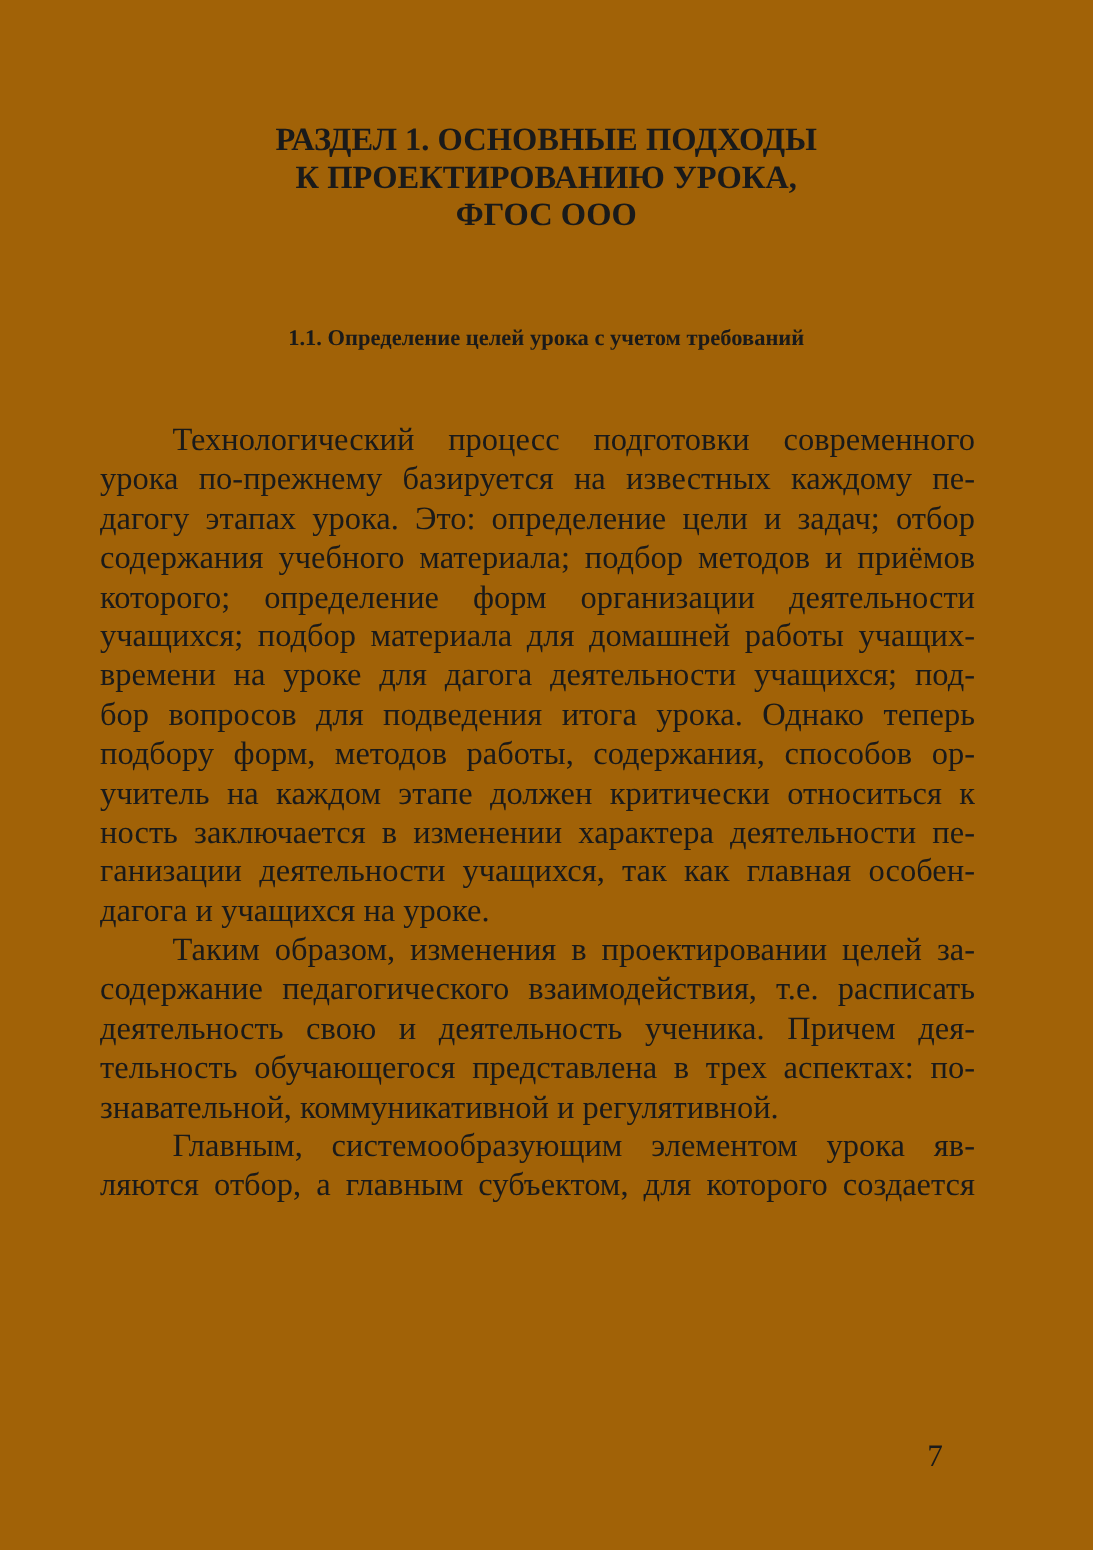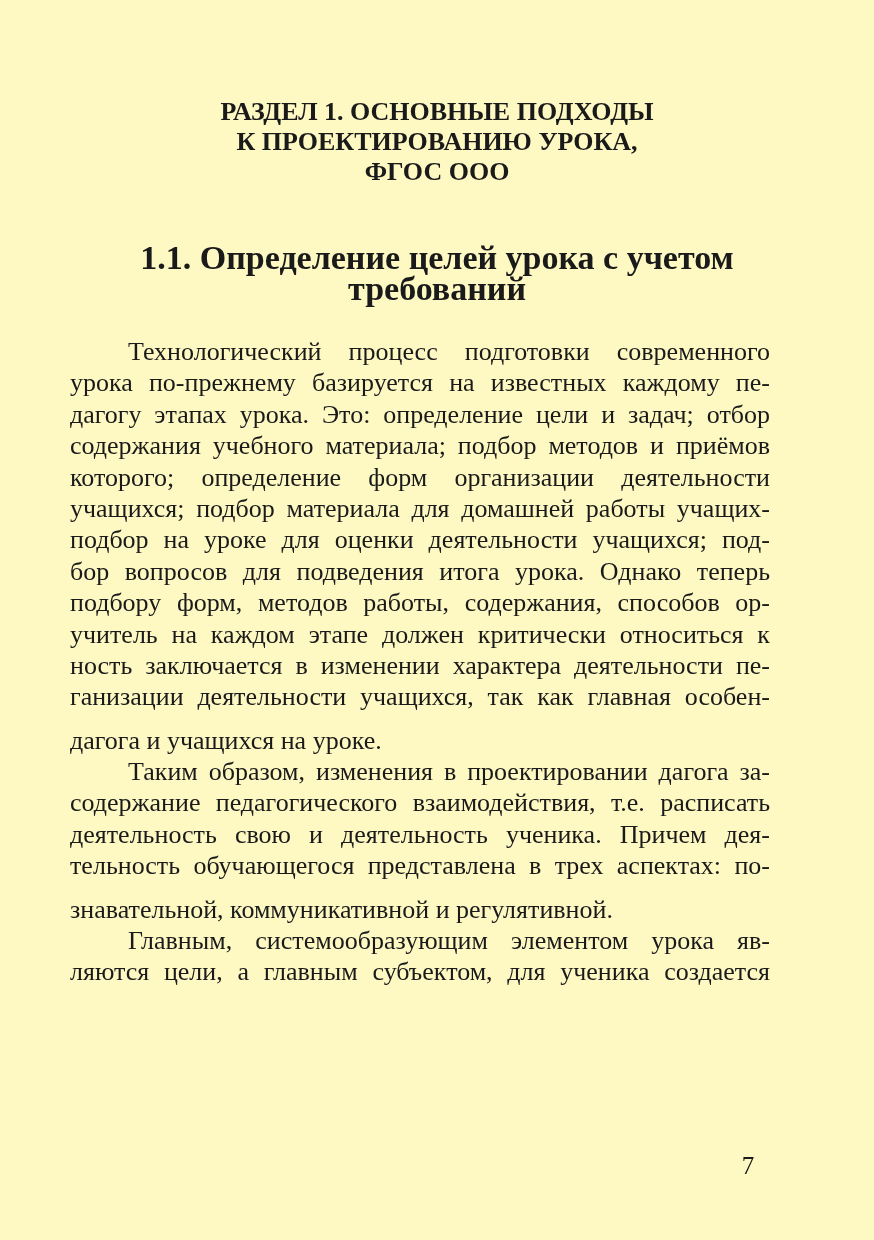--- a/index.html
+++ b/index.html
@@ -21,94 +21,93 @@
     top: 97px;
     left: 87px;
     width: 700px;
     text-align: center;
     font-weight: 700;
     font-size: 26px;
     line-height: 30px;
   }
   .subsection-heading {
     position: absolute;
-    top: 242px;
+    top: 255px;
     left: 87px;
     width: 700px;
     text-align: center;
     font-weight: 700;
-    font-size: 34px;
+    font-size: 18px;
     line-height: 31px;
   }
   .body-text {
     position: absolute;
     top: 336px;
-    left: 70px;
+    left: 80px;
     width: 700px;
     font-size: 26px;
     line-height: 31.4px;
   }
   .text-line {
     height: 31.4px;
     overflow: hidden;
     text-align: justify;
     text-align-last: justify;
     white-space: normal;
   }
   .text-line.para-first {
     text-indent: 58px;
   }
   .text-line.para-last-left {
     text-align-last: left;
-    margin-top: 12px;
   }
   .page-number {
     position: absolute;
     top: 1151px;
     left: 736px;
     width: 24px;
     text-align: center;
     font-size: 25px;
     line-height: 30px;
   }
 </style>
 </head>
 <body>
 
-<div class="page" style="background: #fef9c3; color: rgb(26, 26, 26);">
+<div class="page" style="background: #a16207; color: rgb(26, 26, 26);">
   <div class="section-heading">
       <div class="heading-line">РАЗДЕЛ 1. ОСНОВНЫЕ ПОДХОДЫ</div>
       <div class="heading-line">К ПРОЕКТИРОВАНИЮ УРОКА,</div>
       <div class="heading-line">ФГОС ООО</div>
     </div>
   <div class="subsection-heading">
       <div class="heading-line">1.1. Определение целей урока с учетом требований</div>
     </div>
   <div class="body-text">
       <div>
         <div class="text-line para-first">Технологический процесс подготовки современного</div>
         <div class="text-line">урока по-прежнему базируется на известных каждому пе-</div>
         <div class="text-line">дагогу этапах урока. Это: определение цели и задач; отбор</div>
         <div class="text-line">содержания учебного материала; подбор методов и приёмов</div>
         <div class="text-line">которого; определение форм организации деятельности</div>
         <div class="text-line">учащихся; подбор материала для домашней работы учащих-</div>
-        <div class="text-line">подбор на уроке для оценки деятельности учащихся; под-</div>
+        <div class="text-line">времени на уроке для дагога деятельности учащихся; под-</div>
         <div class="text-line">бор вопросов для подведения итога урока. Однако теперь</div>
         <div class="text-line">подбору форм, методов работы, содержания, способов ор-</div>
         <div class="text-line">учитель на каждом этапе должен критически относиться к</div>
         <div class="text-line">ность заключается в изменении характера деятельности пе-</div>
         <div class="text-line">ганизации деятельности учащихся, так как главная особен-</div>
         <div class="text-line para-last-left">дагога и учащихся на уроке.</div>
       </div>
       <div>
-        <div class="text-line para-first">Таким образом, изменения в проектировании дагога за-</div>
+        <div class="text-line para-first">Таким образом, изменения в проектировании целей за-</div>
         <div class="text-line">содержание педагогического взаимодействия, т.е. расписать</div>
         <div class="text-line">деятельность свою и деятельность ученика. Причем дея-</div>
         <div class="text-line">тельность обучающегося представлена в трех аспектах: по-</div>
         <div class="text-line para-last-left">знавательной, коммуникативной и регулятивной.</div>
       </div>
       <div>
         <div class="text-line para-first">Главным, системообразующим элементом урока яв-</div>
-        <div class="text-line">ляются цели, а главным субъектом, для ученика создается</div>
+        <div class="text-line">ляются отбор, а главным субъектом, для которого создается</div>
       </div>
     </div>
   <div class="page-number">7</div>
 </div>
 
 </body></html>

